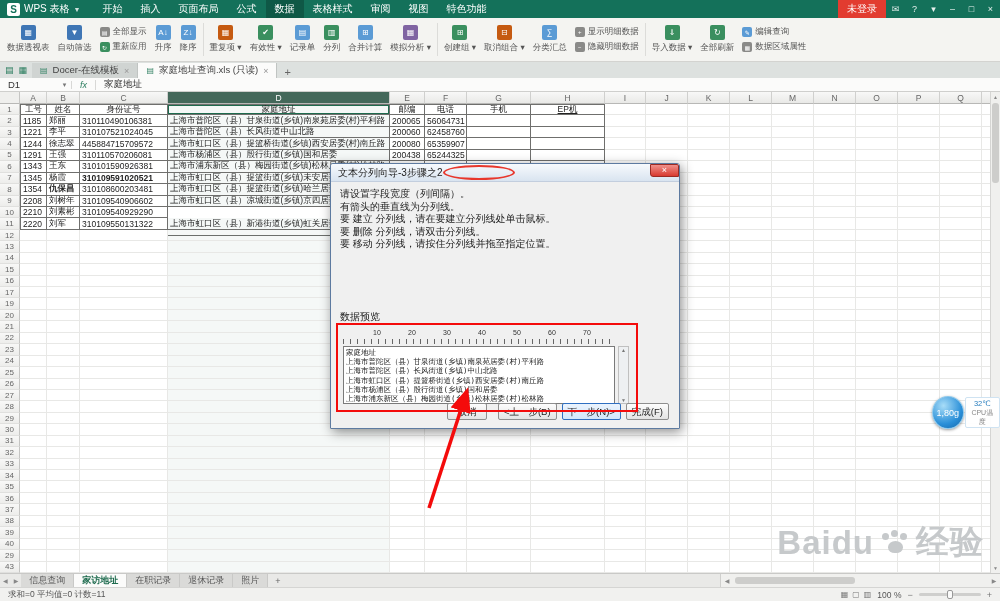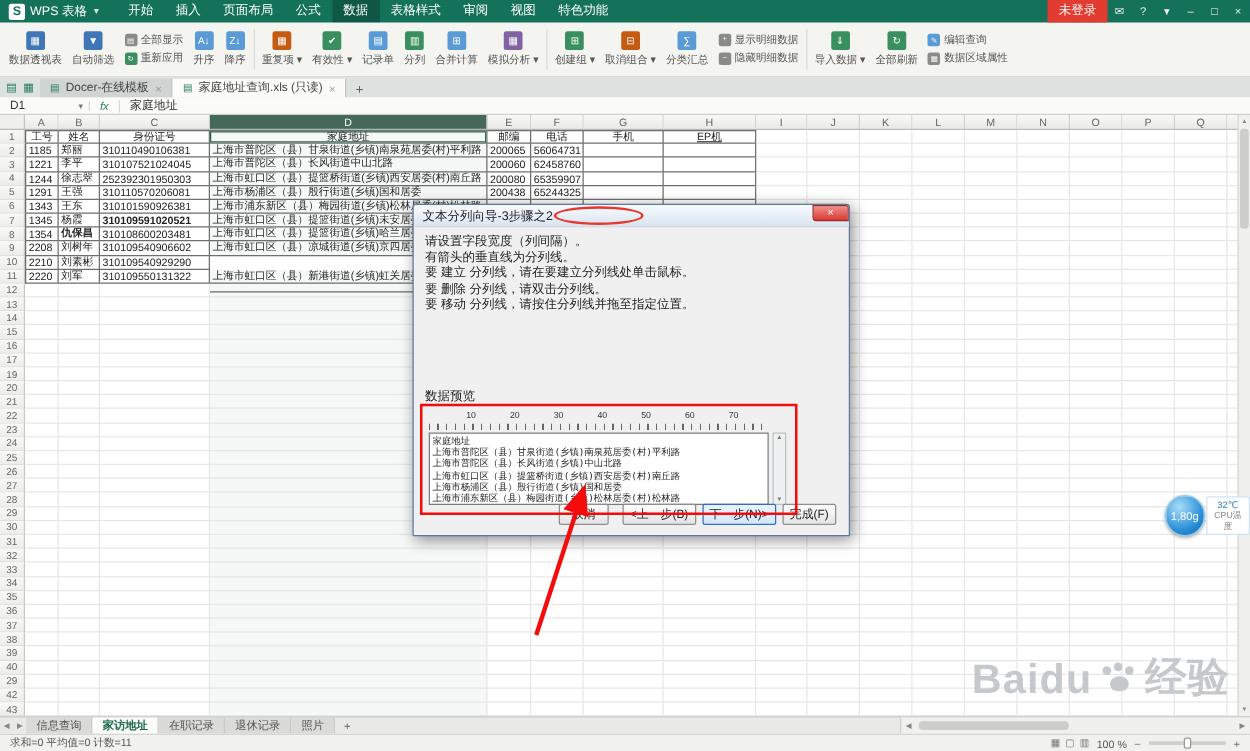--- a/index.html
+++ b/index.html
@@ -361,21 +361,21 @@
         <div class="cell" style="width: 42px;"></div>
         <div class="cell" style="width: 42px;"></div>
         <div class="cell" style="width: 42px;"></div>
         <div class="cell" style="width: 42px;"></div>
         <div class="cell" style="width: 30px;"></div>
       </div>
       <div class="grow">
         <div class="rhead">4</div>
         <div class="cell bord" style="width: 27px; border-left: 1px solid rgb(111, 111, 109);">1244</div>
         <div class="cell bord" style="width: 33px;">徐志翠</div>
-        <div class="cell bord" style="width: 88px;">252392301950303</div>
+        <div class="cell bord" style="width: 88px;">445884715709572</div>
         <div class="cell bord dcol" style="width: 222px;">上海市虹口区（县）提篮桥街道(乡镇)西安居委(村)南丘路</div>
         <div class="cell bord" style="width: 35px;">200080</div>
         <div class="cell bord" style="width: 42px;">65359907</div>
         <div class="cell bord" style="width: 64px;"></div>
         <div class="cell bord" style="width: 74px;"></div>
         <div class="cell" style="width: 41px;"></div>
         <div class="cell" style="width: 42px;"></div>
         <div class="cell" style="width: 42px;"></div>
         <div class="cell" style="width: 42px;"></div>
         <div class="cell" style="width: 42px;"></div>
@@ -1115,41 +1115,20 @@
         <div class="cell" style="width: 42px;"></div>
         <div class="cell" style="width: 42px;"></div>
         <div class="cell" style="width: 42px;"></div>
         <div class="cell" style="width: 42px;"></div>
         <div class="cell" style="width: 42px;"></div>
         <div class="cell" style="width: 42px;"></div>
         <div class="cell" style="width: 30px;"></div>
       </div>
       <div class="grow">
         <div class="rhead">29</div>
-        <div class="cell" style="width: 27px;"></div>
-        <div class="cell" style="width: 33px;"></div>
-        <div class="cell" style="width: 88px;"></div>
-        <div class="cell dcol" style="width: 222px;"></div>
-        <div class="cell" style="width: 35px;"></div>
-        <div class="cell" style="width: 42px;"></div>
-        <div class="cell" style="width: 64px;"></div>
-        <div class="cell" style="width: 74px;"></div>
-        <div class="cell" style="width: 41px;"></div>
-        <div class="cell" style="width: 42px;"></div>
-        <div class="cell" style="width: 42px;"></div>
-        <div class="cell" style="width: 42px;"></div>
-        <div class="cell" style="width: 42px;"></div>
-        <div class="cell" style="width: 42px;"></div>
-        <div class="cell" style="width: 42px;"></div>
-        <div class="cell" style="width: 42px;"></div>
-        <div class="cell" style="width: 42px;"></div>
-        <div class="cell" style="width: 30px;"></div>
-      </div>
-      <div class="grow">
-        <div class="rhead">42</div>
         <div class="cell" style="width: 27px;"></div>
         <div class="cell" style="width: 33px;"></div>
         <div class="cell" style="width: 88px;"></div>
         <div class="cell dcol" style="width: 222px;"></div>
         <div class="cell" style="width: 35px;"></div>
         <div class="cell" style="width: 42px;"></div>
         <div class="cell" style="width: 64px;"></div>
         <div class="cell" style="width: 74px;"></div>
         <div class="cell" style="width: 41px;"></div>
         <div class="cell" style="width: 42px;"></div>

